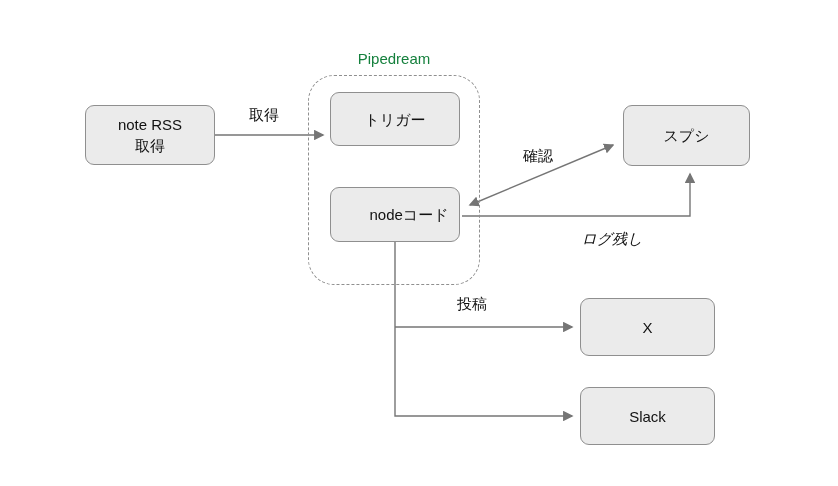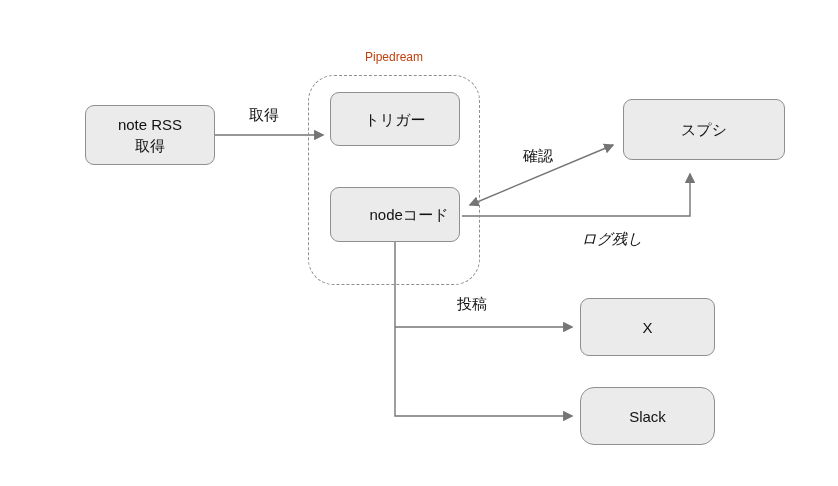--- a/index.html
+++ b/index.html
@@ -42,22 +42,22 @@
   }
   .group {
     position: absolute;
     border: 1.5px dashed #8f8f8f;
     border-radius: 26px;
     background: transparent;
     box-sizing: border-box;
   }
   .group-title {
     position: absolute;
-    font-size: 12px;
-    color: #c2410c;
+    font-size: 15px;
+    color: #15803d;
     text-align: center;
   }
   .edge-label {
     position: absolute;
     font-size: 15px;
     color: #111111;
     text-align: center;
     white-space: nowrap;
   }
 </style>
@@ -87,25 +87,25 @@
   <div class="group" style="left:308px; top:75px; width:172px; height:210px;"></div>
   <div class="group-title" style="left:308px; top:50px; width:172px;">Pipedream</div>
 
   <div class="node" style="left:85px; top:105px; width:130px; height:60px;">note RSS
 取得</div>
 
   <div class="node" style="left:330px; top:92px; width:130px; height:54px;">トリガー</div>
 
   <div class="node" style="left:330px; top:187px; width:130px; height:55px;padding-left:28px;">nodeコード</div>
 
-  <div class="node" style="left:623px; top:99px; width:162px; height:61px;">スプシ</div>
+  <div class="node" style="left:623px; top:105px; width:127px; height:61px;">スプシ</div>
 
   <div class="node" style="left:580px; top:298px; width:135px; height:58px;">X</div>
 
-  <div class="node" style="left:580px; top:387px; width:135px; height:58px;border-radius:14px;">Slack</div>
+  <div class="node" style="left:580px; top:387px; width:135px; height:58px;">Slack</div>
 
   <div class="edge-label" style="left:238px; top:106px; width:52px;">取得</div>
 
   <div class="edge-label" style="left:512px; top:135px; width:52px;margin-top:12px;">確認</div>
 
   <div class="edge-label" style="left:572px; top:230px; width:80px;font-style:italic;">ログ残し</div>
 
   <div class="edge-label" style="left:446px; top:295px; width:52px;">投稿</div>
 
 </div>

